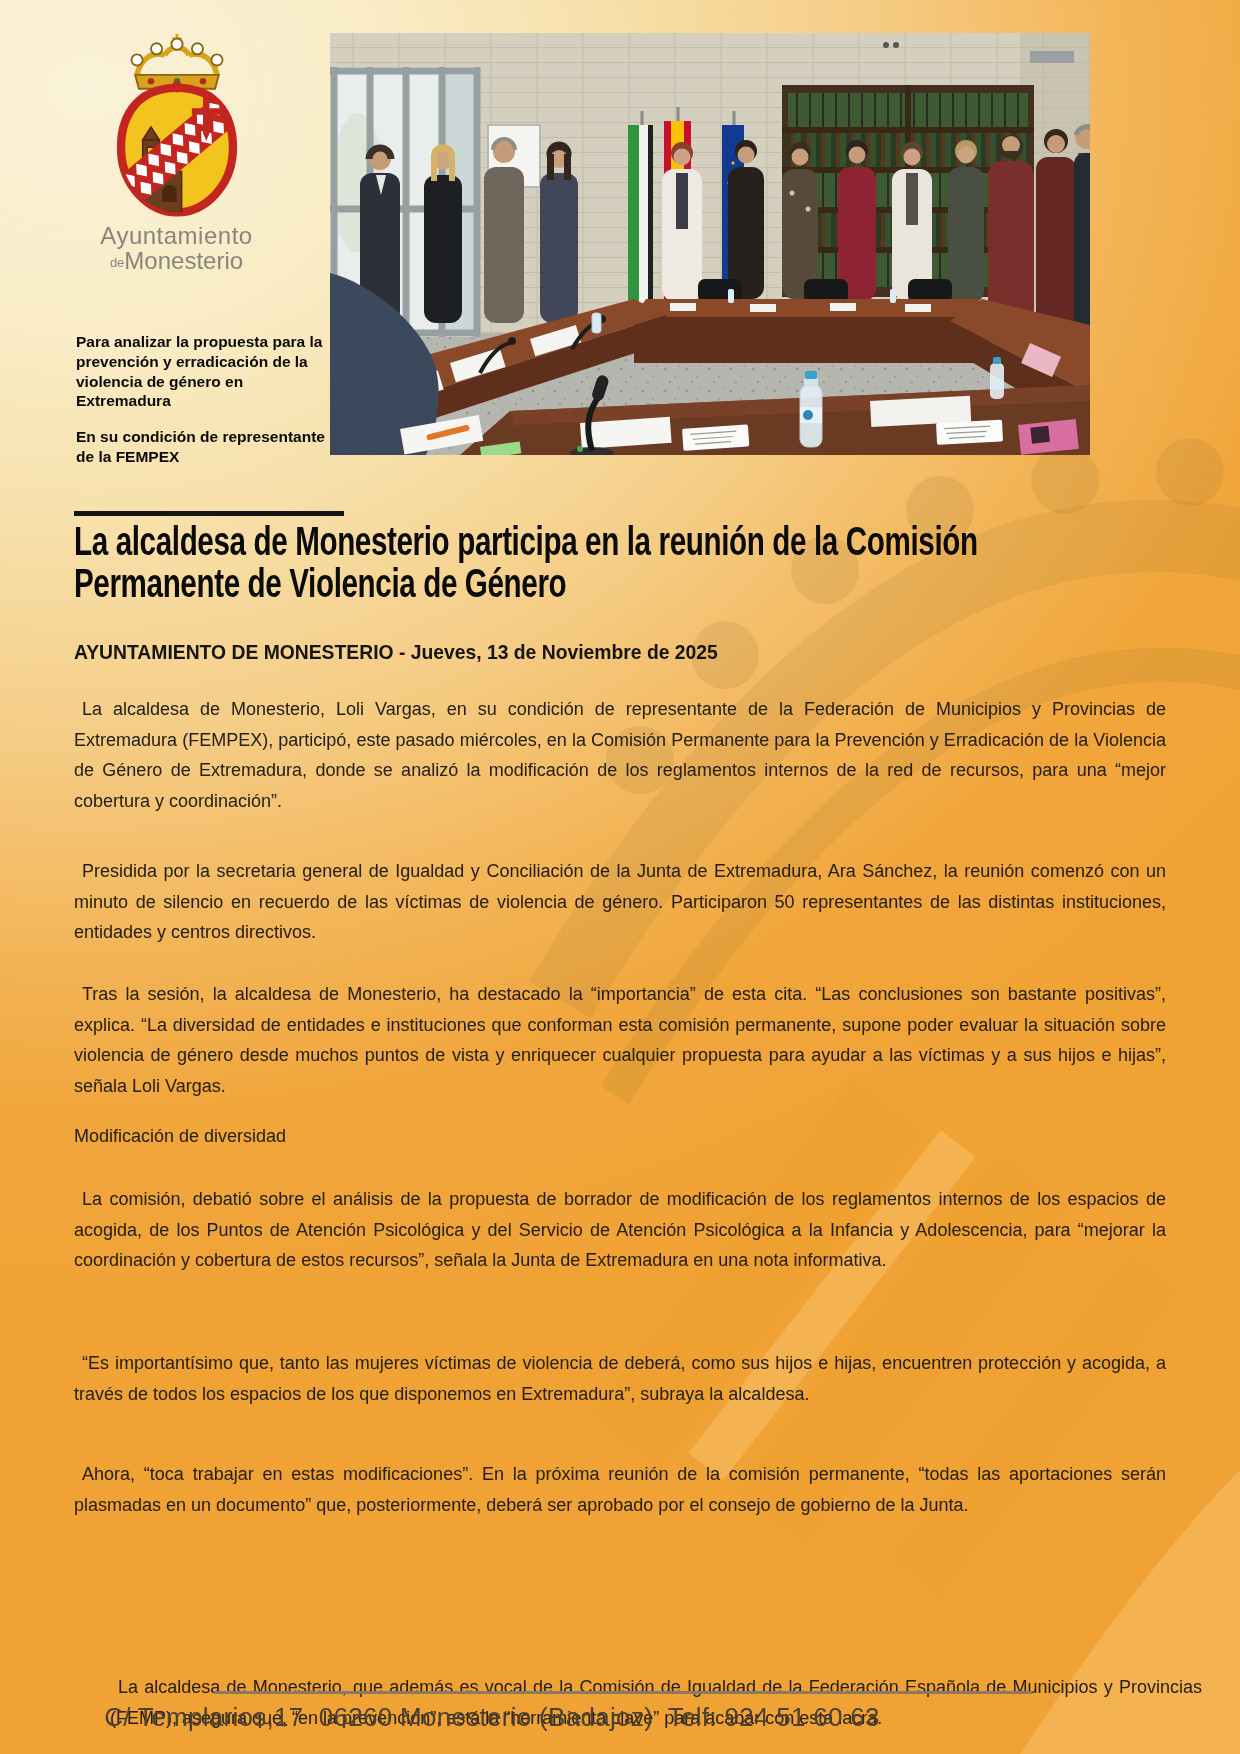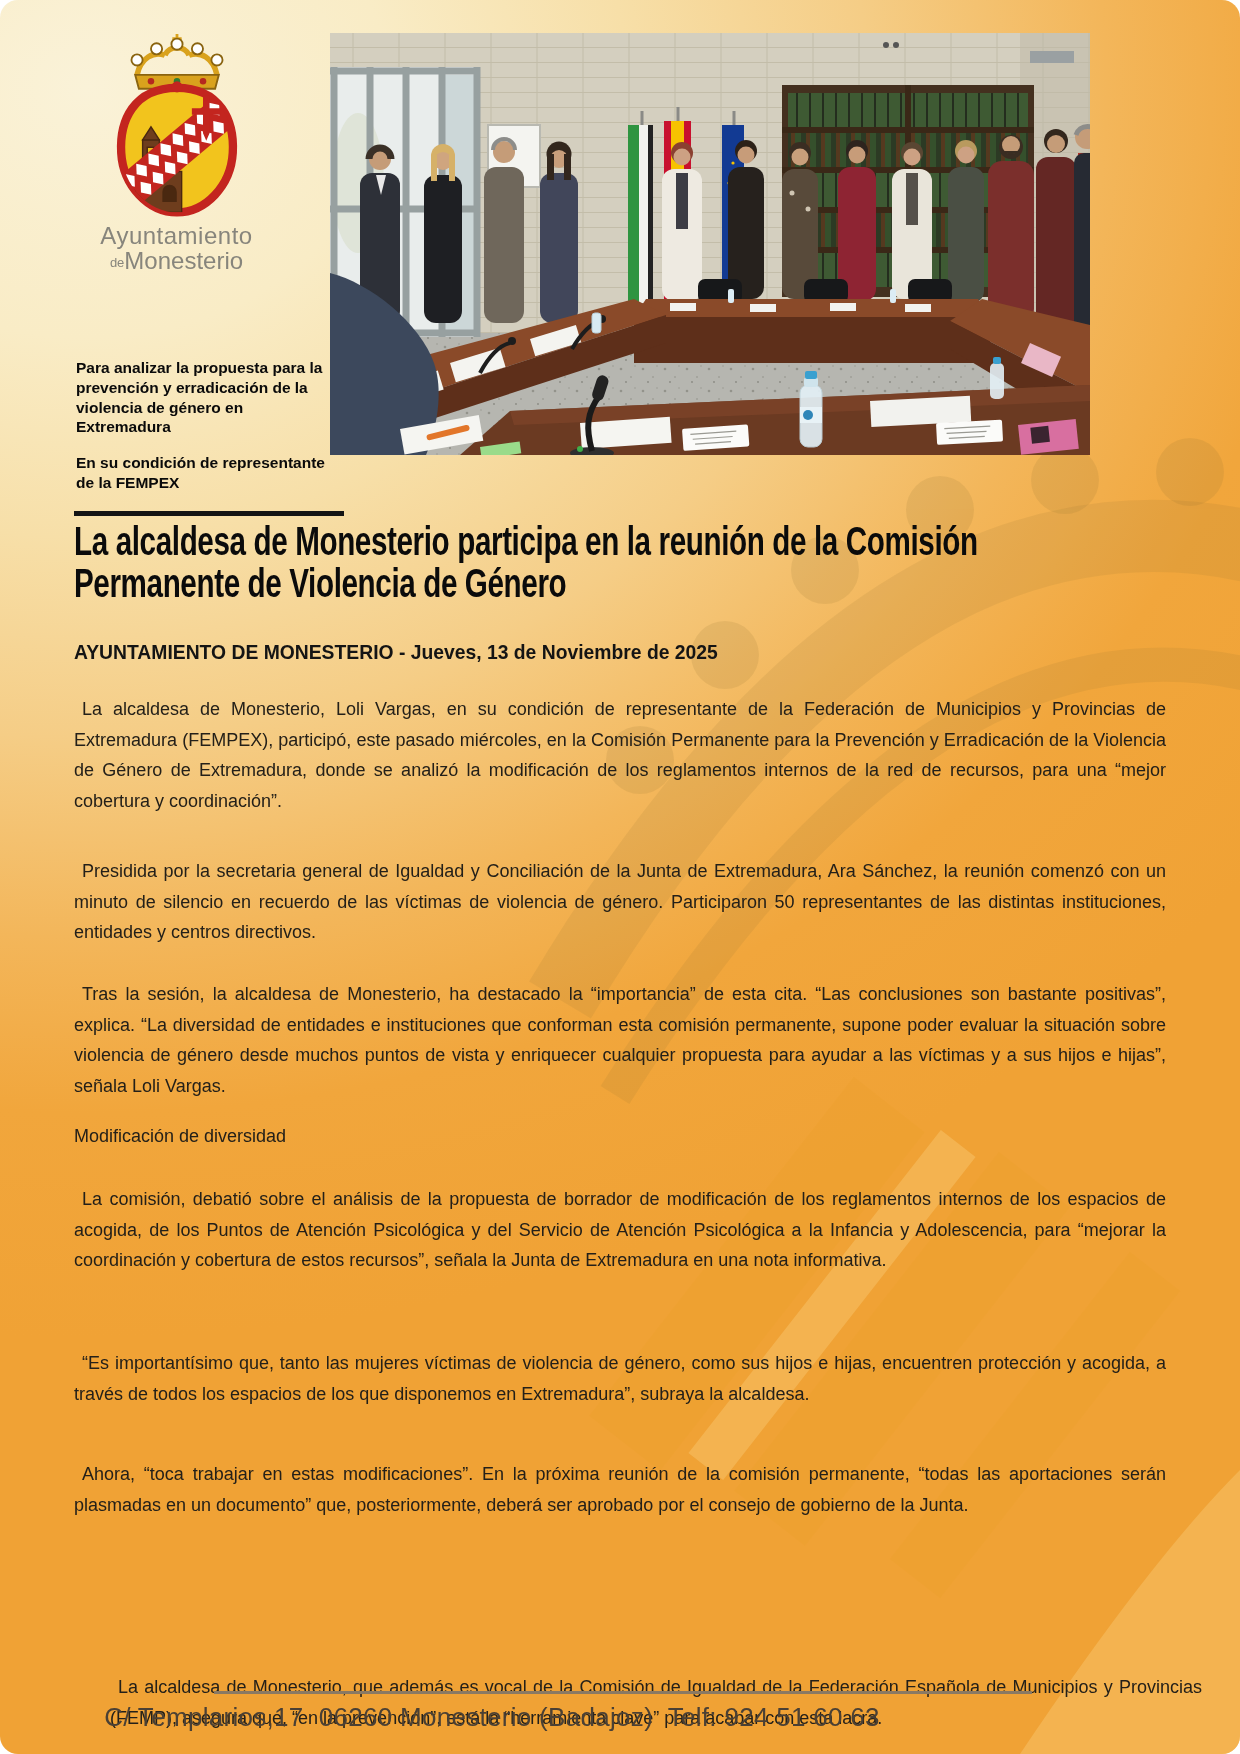--- a/index.html
+++ b/index.html
@@ -2,34 +2,33 @@
 <html lang="es"><head>
 <meta charset="utf-8">
 <style>
   html,body{margin:0;padding:0;}
   .page{
     position:relative; width:1240px; height:1754px; overflow:hidden;
     font-family:"Liberation Sans", sans-serif;
     background:#f0a235;
     background-image:radial-gradient(1500px 1250px at 7% 5%,
       #faf2d8 0%, #f9ecc6 20%, #f7dfa8 36%, #f5cd86 52%, #f3b65a 68%, #f1a63c 82%, #f0a235 100%);
-    border-radius:18px;
   }
   .watermark{position:absolute; left:0; top:0; pointer-events:none;}
   
   .logo{position:absolute; left:74px; top:32px; width:205px; text-align:center;}
   .logo svg{display:block; margin:0 auto;}
   .logo-line1{font-size:24px; color:#87857c; letter-spacing:.5px; margin-top:6px; line-height:1.0;}
   .logo-line2{font-size:24px; color:#87857c; line-height:1.0; margin-top:1px;}
   .logo-line2 .de{font-size:13px; vertical-align:2px;}
   
   .photo{position:absolute; left:330px; top:33px; width:760px; height:422px; overflow:hidden;}
   .photo svg{display:block;}
   
-  .note{position:absolute; left:76px; width:258px; font-weight:bold; font-size:15.5px; line-height:1.28; color:#0a0a0a;margin-top:26px;}
+  .note{position:absolute; left:76px; width:258px; font-weight:bold; font-size:15.5px; line-height:1.28; color:#0a0a0a;}
   .note1{top:332px;}
   .note2{top:427px;}
   
   .head-rule{position:absolute; left:74px; top:511px; width:270px; height:5px; background:#141414;}
   
   .headline{position:absolute; left:74px; top:520px; color:#0b0b0b; font-weight:700;}
   .headline .hl{display:block; white-space:nowrap; font-size:40px; line-height:42px;
     transform:scaleX(0.74); transform-origin:left top; letter-spacing:-0.5px;}
   
   .byline{position:absolute; left:74px; top:640px; font-weight:700; font-size:21px; color:#141414;
@@ -395,20 +394,20 @@
     <span class="hl">Permanente de Violencia de Género</span>
   </div>
 
   <div class="byline">AYUNTAMIENTO DE MONESTERIO - Jueves, 13 de Noviembre de 2025</div>
 
   <p class="para p1">La alcaldesa de Monesterio, Loli Vargas, en su condición de representante de la Federación de Municipios y Provincias de Extremadura (FEMPEX), participó, este pasado miércoles, en la Comisión Permanente para la Prevención y Erradicación de la Violencia de Género de Extremadura, donde se analizó la modificación de los reglamentos internos de la red de recursos, para una “mejor cobertura y coordinación”.</p>
   <p class="para p2">Presidida por la secretaria general de Igualdad y Conciliación de la Junta de Extremadura, Ara Sánchez, la reunión comenzó con un minuto de silencio en recuerdo de las víctimas de violencia de género. Participaron 50 representantes de las distintas instituciones, entidades y centros directivos.</p>
   <p class="para p3">Tras la sesión, la alcaldesa de Monesterio, ha destacado la “importancia” de esta cita. “Las conclusiones son bastante positivas”, explica. “La diversidad de entidades e instituciones que conforman esta comisión permanente, supone poder evaluar la situación sobre violencia de género desde muchos puntos de vista y enriquecer cualquier propuesta para ayudar a las víctimas y a sus hijos e hijas”, señala Loli Vargas.</p>
   <div class="subhead">Modificación de diversidad</div>
   <p class="para p4">La comisión, debatió sobre el análisis de la propuesta de borrador de modificación de los reglamentos internos de los espacios de acogida, de los Puntos de Atención Psicológica y del Servicio de Atención Psicológica a la Infancia y Adolescencia, para “mejorar la coordinación y cobertura de estos recursos”, señala la Junta de Extremadura en una nota informativa.</p>
-  <p class="para p5">“Es importantísimo que, tanto las mujeres víctimas de violencia de género, como sus hijos e hijas, encuentren protección y acogida, a través de todos los espacios de los que disponemos en Extremadura”, subraya la alcaldesa.</p>
+  <p class="para p5">“Es importantísimo que, tanto las mujeres víctimas de violencia de deberá, como sus hijos e hijas, encuentren protección y acogida, a través de todos los espacios de los que disponemos en Extremadura”, subraya la alcaldesa.</p>
   <p class="para p6">Ahora, “toca trabajar en estas modificaciones”. En la próxima reunión de la comisión permanente, “todas las aportaciones serán plasmadas en un documento” que, posteriormente, deberá ser aprobado por el consejo de gobierno de la Junta.</p>
   <p class="para p7">La alcaldesa de Monesterio, que además es vocal de la Comisión de Igualdad de la Federación Española de Municipios y Provincias (FEMP), asegura que, “en la prevención”, está la “herramienta clave” para acabar con esta lacra.</p>
 
   <div class="footer-rule"></div>
   <div class="footer-text">C/ Templarios,17  06260 Monesterio (Badajoz)  Telf: 924 51 60 63</div>
 
 </div>
 
 </body></html>

